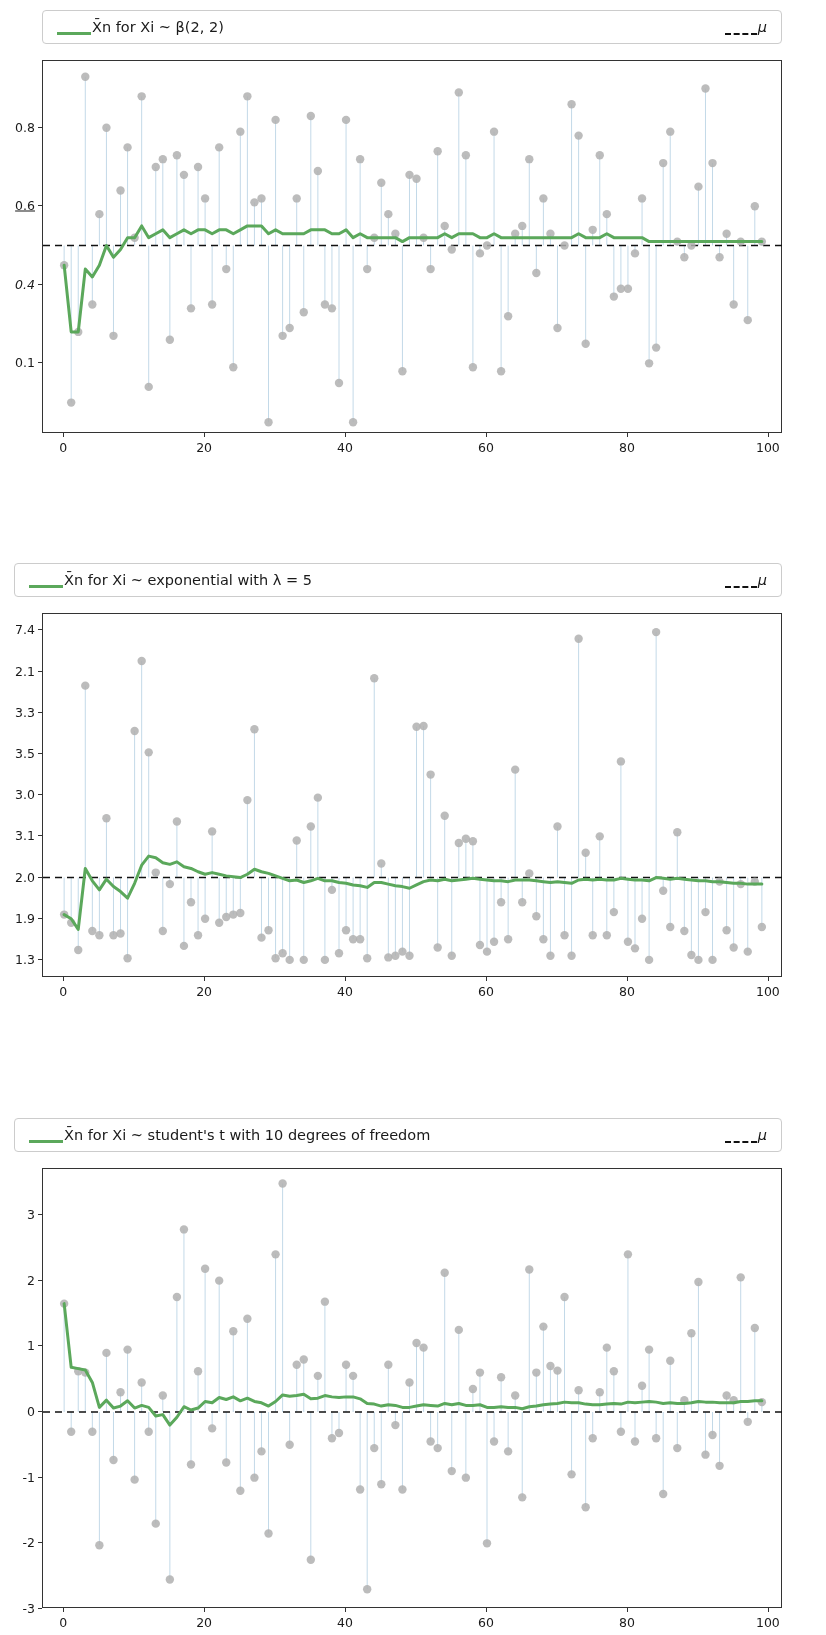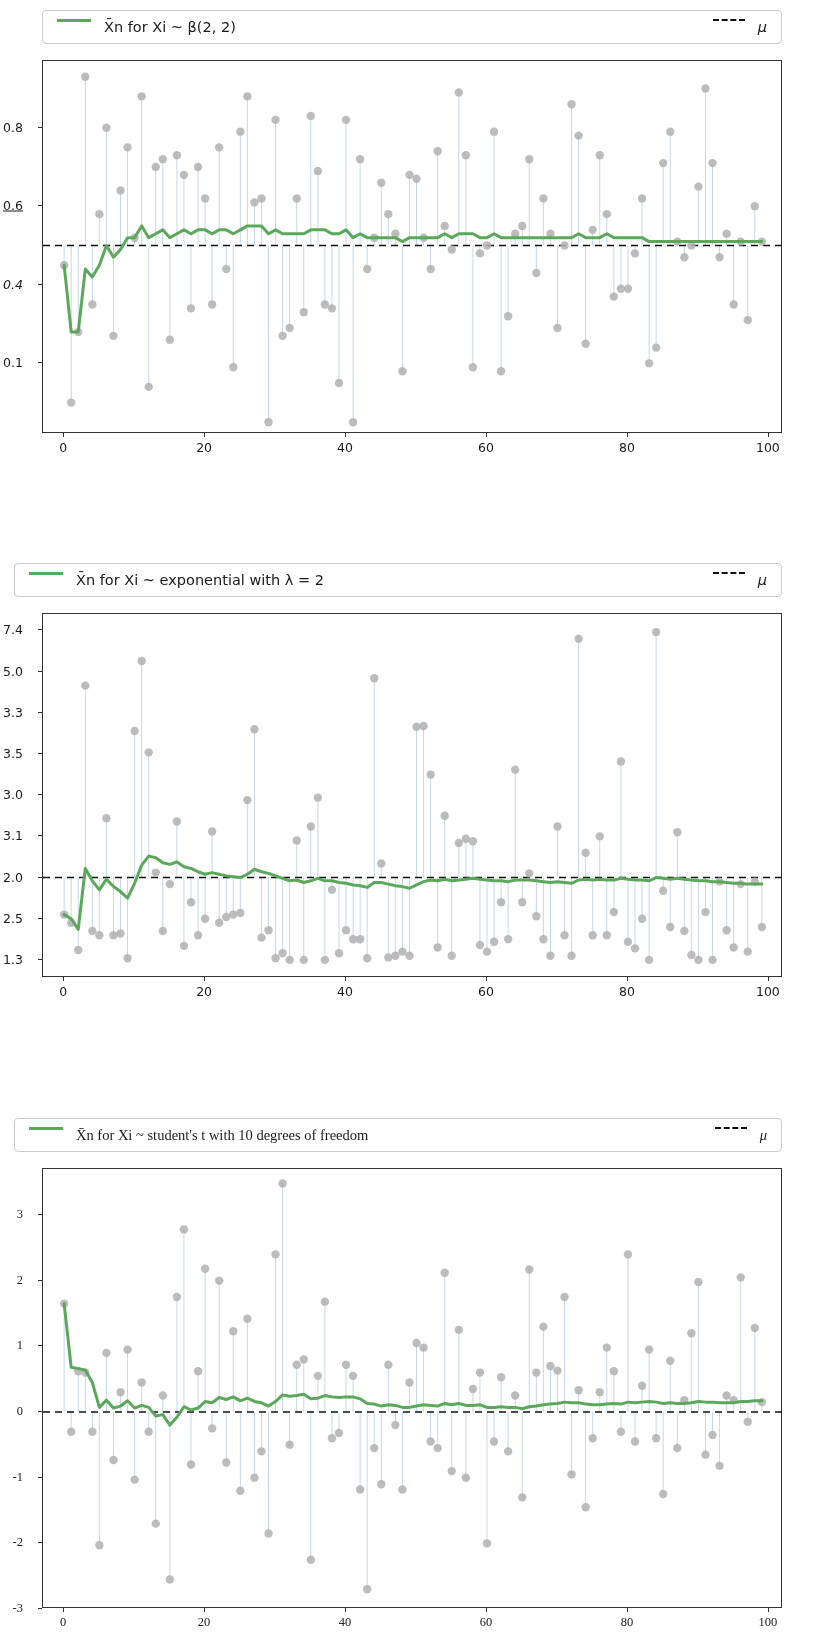--- a/index.html
+++ b/index.html
@@ -12,27 +12,27 @@
     box-sizing:border-box;
     border:1px solid #cccccc;
     border-radius:4px;
     background:#ffffff;
     height:34px;
     display:flex;
     align-items:center;
     justify-content:space-between;
     padding:0 14px;
   }
-  .legend-entry{display:flex;align-items:flex-start;gap:13px;}
+  .legend-entry{display:flex;align-items:flex-end;gap:1px;}
   .legend-line{display:block;width:34px;height:0;border-top:3px solid #5ba85b;}
   .legend-line.dashed{border-top:2px dashed #111111;width:32px;}
   .legend-label{font-size:14.5px;color:#1a1a1a;white-space:nowrap;}
   .axes{position:relative;box-sizing:border-box;border:1px solid #333333;background:#ffffff;}
   .plotwrap{position:relative;}
-  .ytick{position:absolute;right:100%;transform:translateY(-50%);margin-right:19px;font-size:12.5px;color:#1a1a1a;white-space:nowrap;text-align:center;}
+  .ytick{position:absolute;right:100%;transform:translateY(-50%);margin-right:7px;font-size:12.5px;color:#1a1a1a;white-space:nowrap;text-align:center;}
   .ytickmark{position:absolute;right:100%;width:4px;height:0;border-top:1px solid #333;margin-right:0;}
   .xtick{position:absolute;top:100%;transform:translateX(-50%);margin-top:7px;font-size:12.5px;color:#1a1a1a;}
   .xtickmark{position:absolute;top:100%;height:4px;width:0;border-left:1px solid #333;}
   svg{display:block;position:absolute;left:0;top:0;}
   .mathvar{font-style:italic;}
 </style>
 </head>
 <body>
 
 <div class="page">
@@ -281,21 +281,21 @@
           <div class="xtick" style="left: 725.905px;">100</div>
           <div class="xtickmark" style="left: 725.905px;"></div>
         </div>
     </div>
   </div>
 
   <div class="panel" style="position:absolute;left:0;top:553px;width:826px;height:470px;">
     <div class="legend" style="position:absolute;left:14px;top:10px;width:768px;">
       <span class="legend-entry">
         <span class="legend-line"></span>
-        <span class="legend-label">X̄n for Xi ~ exponential with λ = 2</span>
+        <span class="legend-label">X̄n for Xi ~ exponential with λ = 5</span>
       </span>
       <span class="legend-entry">
         <span class="legend-line dashed"></span>
         <span class="legend-label mathvar">μ</span>
       </span>
     </div>
     <div class="plotwrap" style="position:absolute;left:42px;top:60px;width:740px;height:364px;">
       <div class="axes" style="width:740px;height:364px;">
         <svg id="svg-exponential" width="740" height="364">
             <g>
@@ -502,53 +502,53 @@
               <circle cx="704.76" cy="337.65" r="4.2" fill="#b0b0b0" fill-opacity="0.85"></circle>
               <circle cx="711.81" cy="267.65" r="4.2" fill="#b0b0b0" fill-opacity="0.85"></circle>
               <circle cx="718.86" cy="312.94" r="4.2" fill="#b0b0b0" fill-opacity="0.85"></circle>
             </g>
             <path d="M21.14,300.59 L28.19,304.71 L35.24,315.41 L42.29,254.47 L49.33,266.82 L56.38,275.88 L63.43,265.18 L70.48,272.59 L77.52,277.53 L84.57,284.12 L91.62,269.29 L98.67,251.18 L105.71,242.12 L112.76,243.76 L119.81,248.71 L126.86,250.35 L133.90,247.88 L140.95,252.82 L148.00,254.47 L155.05,257.76 L162.10,260.24 L169.14,258.59 L176.19,260.24 L183.24,261.88 L190.29,262.71 L197.33,263.53 L204.38,260.24 L211.43,255.29 L218.48,257.76 L225.52,259.41 L232.57,261.88 L239.62,264.35 L246.67,266.82 L253.71,266.00 L260.76,268.47 L267.81,266.82 L274.86,264.35 L281.90,266.82 L288.95,266.82 L296.00,268.47 L303.05,269.29 L310.10,270.94 L317.14,271.76 L324.19,273.41 L331.24,268.47 L338.29,268.47 L345.33,270.12 L352.38,271.76 L359.43,272.59 L366.48,274.24 L373.52,270.94 L380.57,267.65 L387.62,266.00 L394.67,266.82 L401.71,265.18 L408.76,266.82 L415.81,266.00 L422.86,265.18 L429.90,264.35 L436.95,265.18 L444.00,266.00 L451.05,266.82 L458.10,266.82 L465.14,267.65 L472.19,266.00 L479.24,266.00 L486.29,266.00 L493.33,266.82 L500.38,267.65 L507.43,268.47 L514.48,267.65 L521.52,268.47 L528.57,269.29 L535.62,266.00 L542.67,265.18 L549.71,266.00 L556.76,265.18 L563.81,266.00 L570.86,266.00 L577.90,264.35 L584.95,265.18 L592.00,266.00 L599.05,266.00 L606.10,266.82 L613.14,263.53 L620.19,264.35 L627.24,265.18 L634.29,264.35 L641.33,265.18 L648.38,266.00 L655.43,266.82 L662.48,266.82 L669.52,267.65 L676.57,267.65 L683.62,268.47 L690.67,269.29 L697.71,269.29 L704.76,270.12 L711.81,270.12 L718.86,270.12 " fill="none" stroke="#5ba85b" stroke-width="3" stroke-linejoin="round" stroke-linecap="round"></path>
           </svg>
       </div>
       <div id="ticks-exponential">
           <div class="ytick" style="top: 345.882px;">1.3</div>
           <div class="ytickmark" style="top: 345.882px;"></div>
-          <div class="ytick" style="top: 304.706px;">2.5</div>
+          <div class="ytick" style="top: 304.706px;">1.9</div>
           <div class="ytickmark" style="top: 304.706px;"></div>
           <div class="ytick" style="top: 263.529px;">2.0</div>
           <div class="ytickmark" style="top: 263.529px;"></div>
           <div class="ytick" style="top: 222.353px;">3.1</div>
           <div class="ytickmark" style="top: 222.353px;"></div>
           <div class="ytick" style="top: 181.176px;">3.0</div>
           <div class="ytickmark" style="top: 181.176px;"></div>
           <div class="ytick" style="top: 140px;">3.5</div>
           <div class="ytickmark" style="top: 140px;"></div>
           <div class="ytick" style="top: 98.8235px;">3.3</div>
           <div class="ytickmark" style="top: 98.8235px;"></div>
-          <div class="ytick" style="top: 57.6471px;">5.0</div>
+          <div class="ytick" style="top: 57.6471px;">2.1</div>
           <div class="ytickmark" style="top: 57.6471px;"></div>
           <div class="ytick" style="top: 16.4706px;">7.4</div>
           <div class="ytickmark" style="top: 16.4706px;"></div>
           <div class="xtick" style="left: 21.1429px;">0</div>
           <div class="xtickmark" style="left: 21.1429px;"></div>
           <div class="xtick" style="left: 162.095px;">20</div>
           <div class="xtickmark" style="left: 162.095px;"></div>
           <div class="xtick" style="left: 303.048px;">40</div>
           <div class="xtickmark" style="left: 303.048px;"></div>
           <div class="xtick" style="left: 444px;">60</div>
           <div class="xtickmark" style="left: 444px;"></div>
           <div class="xtick" style="left: 584.952px;">80</div>
           <div class="xtickmark" style="left: 584.952px;"></div>
           <div class="xtick" style="left: 725.905px;">100</div>
           <div class="xtickmark" style="left: 725.905px;"></div>
         </div>
     </div>
   </div>
 
-  <div class="panel" style="position:absolute;left:0;top:1108px;width:826px;height:500px;font-family:Liberation Serif, serif;">
+  <div class="panel" style="position:absolute;left:0;top:1108px;width:826px;height:500px;">
     <div class="legend" style="position:absolute;left:14px;top:10px;width:768px;">
       <span class="legend-entry">
         <span class="legend-line"></span>
         <span class="legend-label">X̄n for Xi ~ student's t with 10 degrees of freedom</span>
       </span>
       <span class="legend-entry">
         <span class="legend-line dashed"></span>
         <span class="legend-label mathvar">μ</span>
       </span>
     </div>

